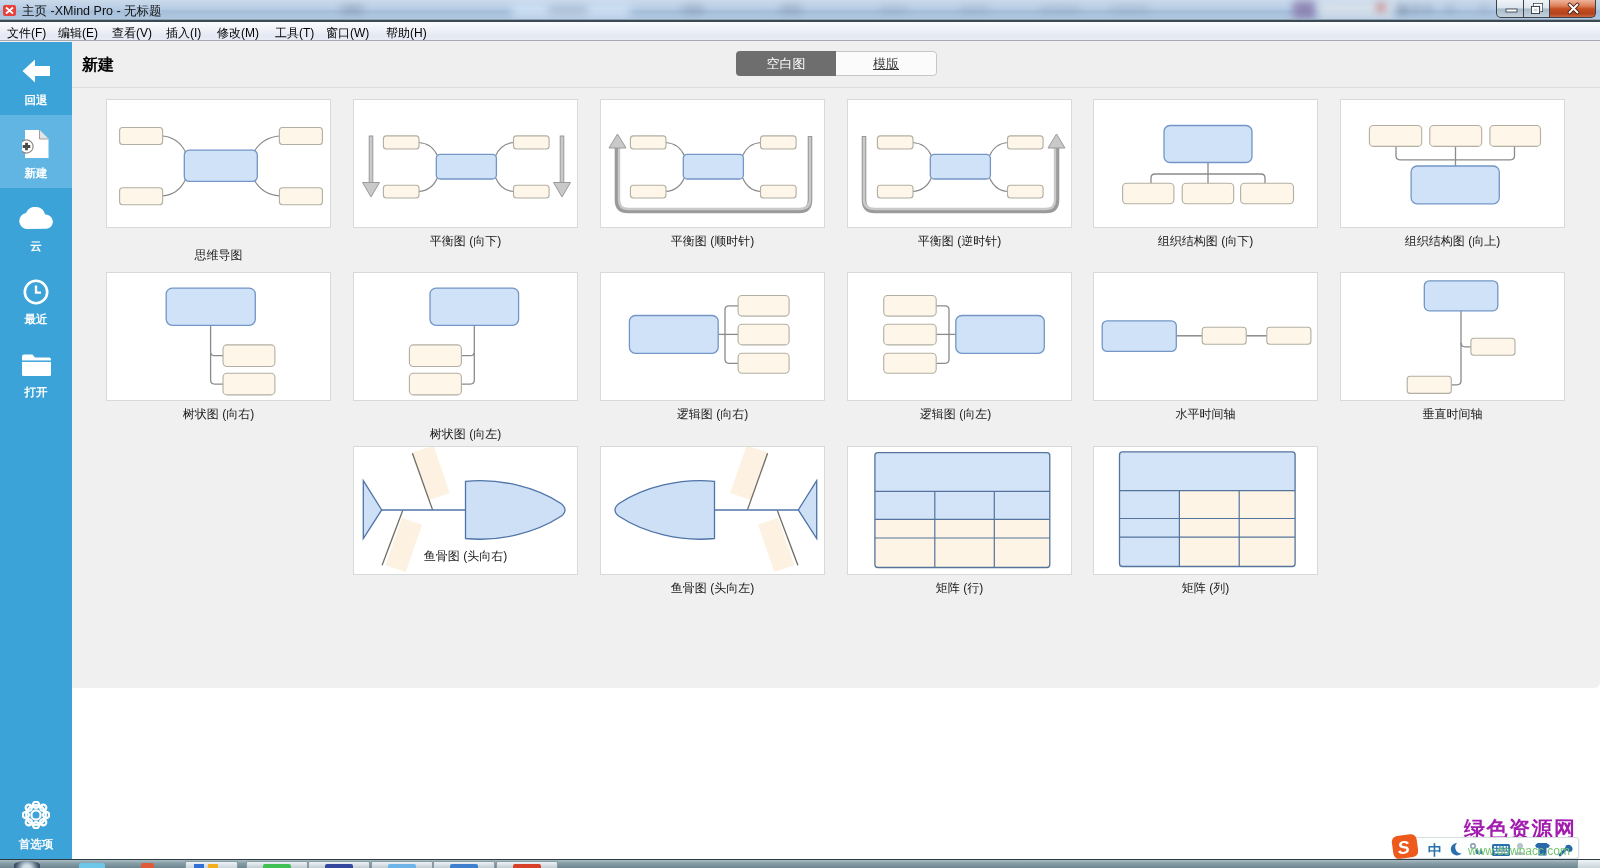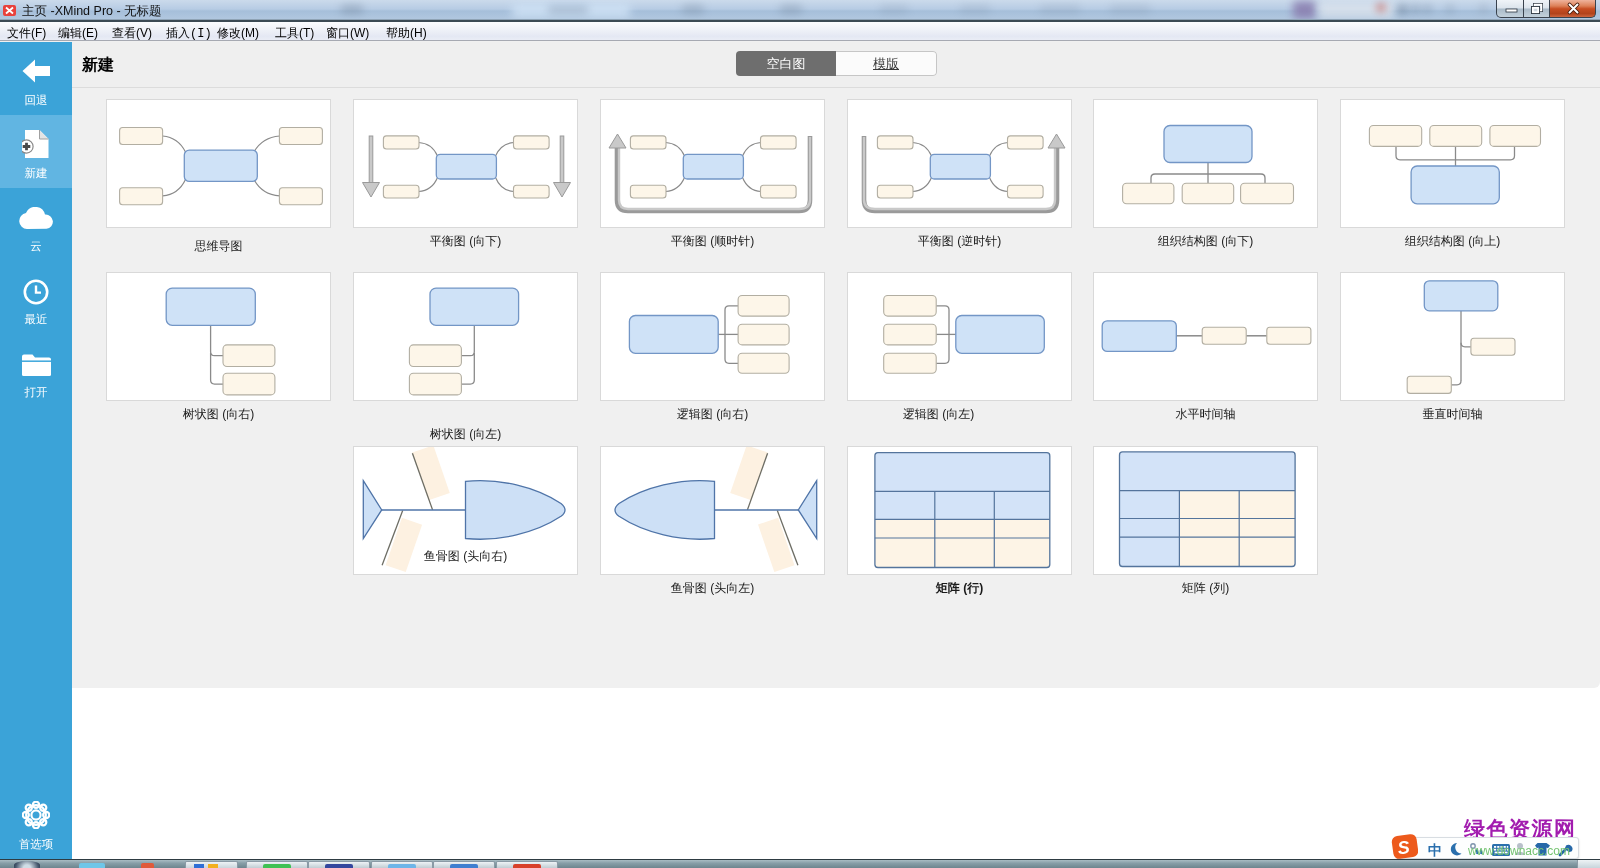--- a/index.html
+++ b/index.html
@@ -15,21 +15,21 @@
 #bmin{width:28px;border-radius:0 0 0 5px;background:linear-gradient(#f0f4f8 0%,#dbe4ec 48%,#a9bac8 52%,#c3d1db 100%);}
 #bmax{width:25px;border-left:none;border-right:none;background:linear-gradient(#f0f4f8 0%,#dbe4ec 48%,#a9bac8 52%,#c3d1db 100%);}
 #bclose{width:47px;border-radius:0 0 5px 0;background:linear-gradient(#efb39c 0%,#dd8159 35%,#c74d22 52%,#b2431c 80%,#cd6640 100%);}
 #menubar{position:absolute;left:0;top:22px;width:1600px;height:19px;
   background:linear-gradient(#fbfcfe 0%,#f0f2f8 40%,#e4e8f3 80%,#eaedf6 100%);border-bottom:1px solid #a6a9b2;}
 .mitem{position:absolute;top:3px;font-size:12px;color:#000;}
 #sidebar{position:absolute;left:0;top:42px;width:72px;height:817px;background:#3ba3d8;}
 .sitem{position:absolute;left:0;width:72px;height:73px;text-align:center;}
 .sitem.sel{background:#61b5e2;}
 .sicon{position:absolute;left:0;top:12px;width:72px;height:34px;display:flex;align-items:center;justify-content:center;}
-.slabel{position:absolute;left:0;top:51px;width:72px;font-size:11.5px;color:#fff;}
+.slabel{position:absolute;left:0;top:51px;width:72px;font-size:11.5px;color:#fff;font-weight:bold;}
 #header{position:absolute;left:72px;top:42px;width:1528px;height:46px;background:#efefef;border-bottom:1px solid #dcdcdc;}
 #htitle{position:absolute;left:10px;top:13px;font-size:16px;font-weight:bold;color:#000;}
 #tabs{position:absolute;left:664px;top:9px;width:201px;height:25px;display:flex;
   border-radius:4px;overflow:hidden;font-size:13px;}
 #tabL{width:100px;background:#6e6e6e;color:#fff;display:flex;align-items:center;justify-content:center;}
 #tabR{width:101px;background:#fbfbfb;color:#3a3a3a;border:1px solid #c6c6c6;border-left:none;
   border-radius:0 4px 4px 0;display:flex;align-items:center;justify-content:center;text-decoration:underline;}
 .card{position:absolute;width:225px;height:129px;background:#fff;border:1px solid #d9d9d9;}
 .card svg{display:block;}
 .clabel{position:absolute;width:225px;text-align:center;font-size:12px;color:#1a1a1a;}
@@ -81,21 +81,21 @@
             <path d="M19.5 4.5 L27.5 12.5 M27.5 4.5 L19.5 12.5" stroke="#43180a" stroke-width="3.8" stroke-linecap="round"></path>
             <path d="M19.5 4.5 L27.5 12.5 M27.5 4.5 L19.5 12.5" stroke="#fff" stroke-width="2" stroke-linecap="round"></path>
           </svg></div>
       </div>
     </div>
   <div id="darkline"></div>
   <div id="menubar">
       <span class="mitem" style="left:7px;">文件(F)</span>
       <span class="mitem" style="left:58px;">编辑(E)</span>
       <span class="mitem" style="left:112px;">查看(V)</span>
-      <span class="mitem" style="left:166px;font-family:Liberation Mono, monospace;">插入(I)</span>
+      <span class="mitem" style="left:166px;">插入(I)</span>
       <span class="mitem" style="left:217px;">修改(M)</span>
       <span class="mitem" style="left:275px;">工具(T)</span>
       <span class="mitem" style="left:326px;">窗口(W)</span>
       <span class="mitem" style="left:386px;">帮助(H)</span>
     </div>
   <div id="sidebar">
       <div class="sitem" style="top:0px;">
         <div class="sicon" style="padding-top:0px;">
           <svg width="29" height="24" viewBox="0 0 29 24">
             <path d="M13 0.5 L13 7 L28 7 L28 17 L13 17 L13 23.5 L0.5 12 Z" fill="#fff"></path>
@@ -173,21 +173,21 @@
         <path d="M55.6 95.9 C66 95 74 89 78.5 79.5" fill="none" stroke="#8a8a8a" stroke-width="1.2"></path>
         <path d="M172.6 36 C161 37 152 43 147 52" fill="none" stroke="#8a8a8a" stroke-width="1.2"></path>
         <path d="M172.6 95.9 C161 95 152 89 147 79.5" fill="none" stroke="#8a8a8a" stroke-width="1.2"></path>
         <rect x="12.6" y="27.5" width="43" height="17" rx="3" fill="#fdf6e9" stroke="#b2aea2" stroke-width="1.1"></rect>
         <rect x="172.4" y="27.5" width="43" height="17" rx="3" fill="#fdf6e9" stroke="#b2aea2" stroke-width="1.1"></rect>
         <rect x="12.6" y="87.7" width="43" height="17" rx="3" fill="#fdf6e9" stroke="#b2aea2" stroke-width="1.1"></rect>
         <rect x="172.4" y="87.7" width="43" height="17" rx="3" fill="#fdf6e9" stroke="#b2aea2" stroke-width="1.1"></rect>
         <rect x="77.3" y="50.1" width="73" height="31.3" rx="5" fill="#cfe2f7" stroke="#7396c6" stroke-width="1.3"></rect>
       </svg>
     </div>
-    <div class="clabel" style="left:106px;top:238px;">思维导图</div>
+    <div class="clabel" style="left:106px;top:247px;">思维导图</div>
     <div class="card" style="left:353px;top:99px;">
       <svg width="225" height="129" viewBox="0 0 225 129">
         <rect x="15.2" y="36" width="3.6" height="46.5" fill="#c9c9c9" stroke="#9a9a9a" stroke-width="1"></rect>
         <polygon points="8.5,82.5 25.5,82.5 17,97" fill="#c9c9c9" stroke="#9a9a9a" stroke-width="1"></polygon>
         <rect x="206.2" y="36" width="3.6" height="46.5" fill="#c9c9c9" stroke="#9a9a9a" stroke-width="1"></rect>
         <polygon points="199.5,82.5 216.5,82.5 208,97" fill="#c9c9c9" stroke="#9a9a9a" stroke-width="1"></polygon>
         <path d="M64.5 42.5 C73 43 80 48 83.5 56" fill="none" stroke="#8a8a8a" stroke-width="1.2"></path>
         <path d="M64.5 91.5 C73 91 80 86 83.5 77.5" fill="none" stroke="#8a8a8a" stroke-width="1.2"></path>
         <path d="M160 42.5 C151 43 145 48 141.5 56" fill="none" stroke="#8a8a8a" stroke-width="1.2"></path>
         <path d="M160 91.5 C151 91 145 86 141.5 77.5" fill="none" stroke="#8a8a8a" stroke-width="1.2"></path>
@@ -295,21 +295,21 @@
         <path d="M107.8 61.4 L101 61.4" fill="none" stroke="#8a8a8a" stroke-width="1.3"></path>
         <path d="M101 61.4 L101 36.8 Q101 32.8 97 32.8 L88.2 32.8" fill="none" stroke="#8a8a8a" stroke-width="1.3"></path>
         <path d="M101 61.4 L101 86.3 Q101 90.3 97 90.3 L88.2 90.3" fill="none" stroke="#8a8a8a" stroke-width="1.3"></path>
         <path d="M101 61.4 L88.2 61.4" fill="none" stroke="#8a8a8a" stroke-width="1.3"></path>
         <rect x="107.8" y="42.5" width="88.5" height="37.8" rx="6" fill="#cfe2f7" stroke="#7396c6" stroke-width="1.3"></rect>
         <rect x="35.7" y="22.5" width="52.5" height="20.6" rx="4" fill="#fdf6e9" stroke="#b2aea2" stroke-width="1.1"></rect>
         <rect x="35.7" y="51.3" width="52.5" height="20.6" rx="4" fill="#fdf6e9" stroke="#b2aea2" stroke-width="1.1"></rect>
         <rect x="35.7" y="80.3" width="52.5" height="20" rx="4" fill="#fdf6e9" stroke="#b2aea2" stroke-width="1.1"></rect>
       </svg>
     </div>
-    <div class="clabel" style="left:826px;top:406px;">逻辑图 (向左)</div>
+    <div class="clabel" style="left:843px;top:406px;">逻辑图 (向左)</div>
     <div class="card" style="left:1093px;top:272px;">
       <svg width="225" height="129" viewBox="0 0 225 129">
         <path d="M82.3 62.8 L108.2 62.8" fill="none" stroke="#8a8a8a" stroke-width="1.5"></path>
         <path d="M152.2 62.8 L172.8 62.8" fill="none" stroke="#8a8a8a" stroke-width="1.5"></path>
         <rect x="8.2" y="47.8" width="74.1" height="30.6" rx="5" fill="#cfe2f7" stroke="#7396c6" stroke-width="1.3"></rect>
         <rect x="108.2" y="54.3" width="44" height="17" rx="3" fill="#fdf6e9" stroke="#b2aea2" stroke-width="1.1"></rect>
         <rect x="172.8" y="54.3" width="44.1" height="17" rx="3" fill="#fdf6e9" stroke="#b2aea2" stroke-width="1.1"></rect>
       </svg>
     </div>
     <div class="clabel" style="left:1093px;top:406px;">水平时间轴</div>
@@ -349,21 +349,21 @@
     </div>
     <div class="clabel" style="left:600px;top:580px;">鱼骨图 (头向左)</div>
     <div class="card" style="left:847px;top:446px;">
       <svg width="225" height="129" viewBox="0 0 225 129">
         <rect x="26.9" y="5.7" width="174.9" height="66.6" rx="2" fill="#d3e3f8"></rect>
         <rect x="26.9" y="72.3" width="174.9" height="48.2" fill="#fdf4e6"></rect>
         <path d="M26.9 44.3 H201.8 M26.9 72.3 H201.8 M26.9 91.0 H201.8 M86.8 44.3 V120.5 M146.3 44.3 V120.5" fill="none" stroke="#54749c" stroke-width="1.2"></path>
         <rect x="26.9" y="5.7" width="174.9" height="114.8" rx="3" fill="none" stroke="#54749c" stroke-width="1.3"></rect>
       </svg>
     </div>
-    <div class="clabel" style="left:847px;top:580px;font-weight:bold;">矩阵 (行)</div>
+    <div class="clabel" style="left:847px;top:580px;">矩阵 (行)</div>
     <div class="card" style="left:1093px;top:446px;">
       <svg width="225" height="129" viewBox="0 0 225 129">
         <rect x="25.5" y="4.9" width="175.6" height="38.800000000000004" rx="2" fill="#d3e3f8"></rect>
         <rect x="25.5" y="43.7" width="59.900000000000006" height="75.8" fill="#d3e3f8"></rect>
         <rect x="85.4" y="43.7" width="115.69999999999999" height="75.8" fill="#fdf4e6"></rect>
         <path d="M25.5 43.7 H201.1 M25.5 71.5 H201.1 M25.5 90.1 H201.1 M85.4 43.7 V119.5 M145.2 43.7 V119.5" fill="none" stroke="#54749c" stroke-width="1.2"></path>
         <rect x="25.5" y="4.9" width="175.6" height="114.6" rx="3" fill="none" stroke="#54749c" stroke-width="1.3"></rect>
       </svg>
     </div>
     <div class="clabel" style="left:1093px;top:580px;">矩阵 (列)</div>

